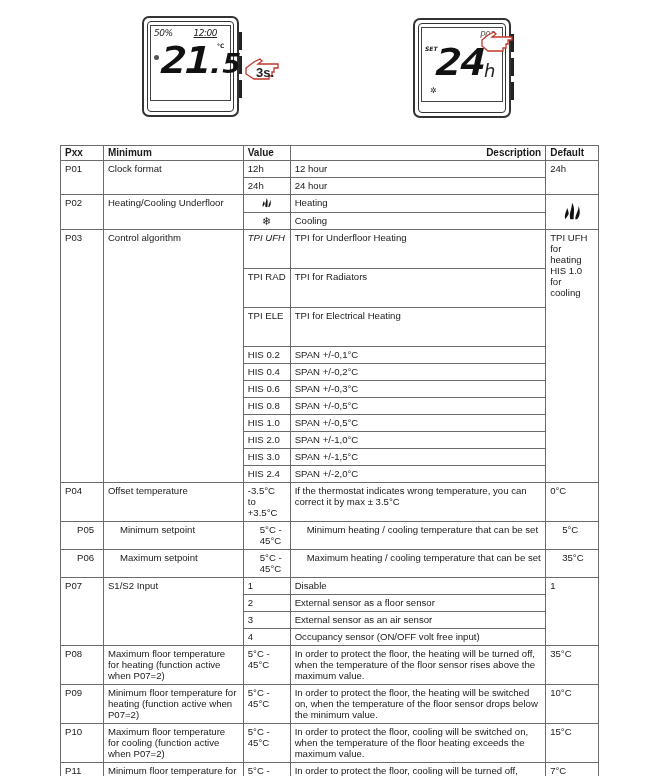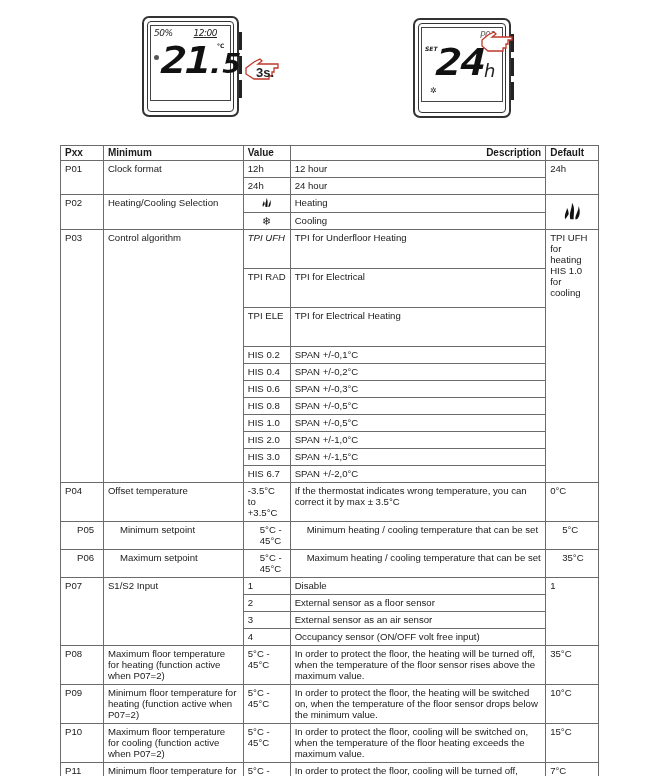--- a/index.html
+++ b/index.html
@@ -87,21 +87,21 @@
       <td>12 hour</td>
       <td rowspan="2">24h</td>
     </tr>
     <tr class="single">
       <td>24h</td>
       <td>24 hour</td>
     </tr>
 
     <tr class="single">
       <td rowspan="2">P02</td>
-      <td rowspan="2">Heating/Cooling Selection</td>
+      <td rowspan="2">Heating/Cooling Underfloor</td>
       <td class="icon-cell">
         <span class="flame">
           <svg width="11" height="11" viewBox="0 0 12 12">
               <path d="M2 11 C1 8 3 6 3 4 C4 6 4 7 4 8 Z M5 11 C4 7 6 5 6 1 C8 4 7 7 7 11 Z M8 11 C8 8 10 6 10 3 C11 6 11 9 9 11 Z" fill="#111"></path>
             </svg>
         </span>
       </td>
       <td>Heating</td>
       <td rowspan="2" class="def-icon">
         <span class="flame">
@@ -120,21 +120,21 @@
 
     <tr class="trip">
       <td rowspan="11">P03</td>
       <td rowspan="11">Control algorithm</td>
       <td style="width:30px;font-style:italic;">TPI UFH</td>
       <td>TPI for Underfloor Heating</td>
       <td rowspan="11">TPI UFH for heating HIS 1.0 for cooling</td>
     </tr>
     <tr class="trip">
       <td>TPI RAD</td>
-      <td>TPI for Electrical</td>
+      <td>TPI for Radiators</td>
     </tr>
     <tr class="trip">
       <td>TPI ELE</td>
       <td>TPI for Electrical Heating</td>
     </tr>
     <tr class="single">
       <td>HIS 0.2</td>
       <td>SPAN +/-0,1°C</td>
     </tr>
     <tr class="single">
@@ -155,21 +155,21 @@
     </tr>
     <tr class="single">
       <td>HIS 2.0</td>
       <td>SPAN +/-1,0°C</td>
     </tr>
     <tr class="single">
       <td>HIS 3.0</td>
       <td>SPAN +/-1,5°C</td>
     </tr>
     <tr class="single">
-      <td>HIS 6.7</td>
+      <td>HIS 2.4</td>
       <td>SPAN +/-2,0°C</td>
     </tr>
 
     <tr class="trip">
       <td>P04</td>
       <td>Offset temperature</td>
       <td>-3.5°C to +3.5°C</td>
       <td>If the thermostat indicates wrong temperature, you can correct it by max ± 3.5°C</td>
       <td>0°C</td>
     </tr>

